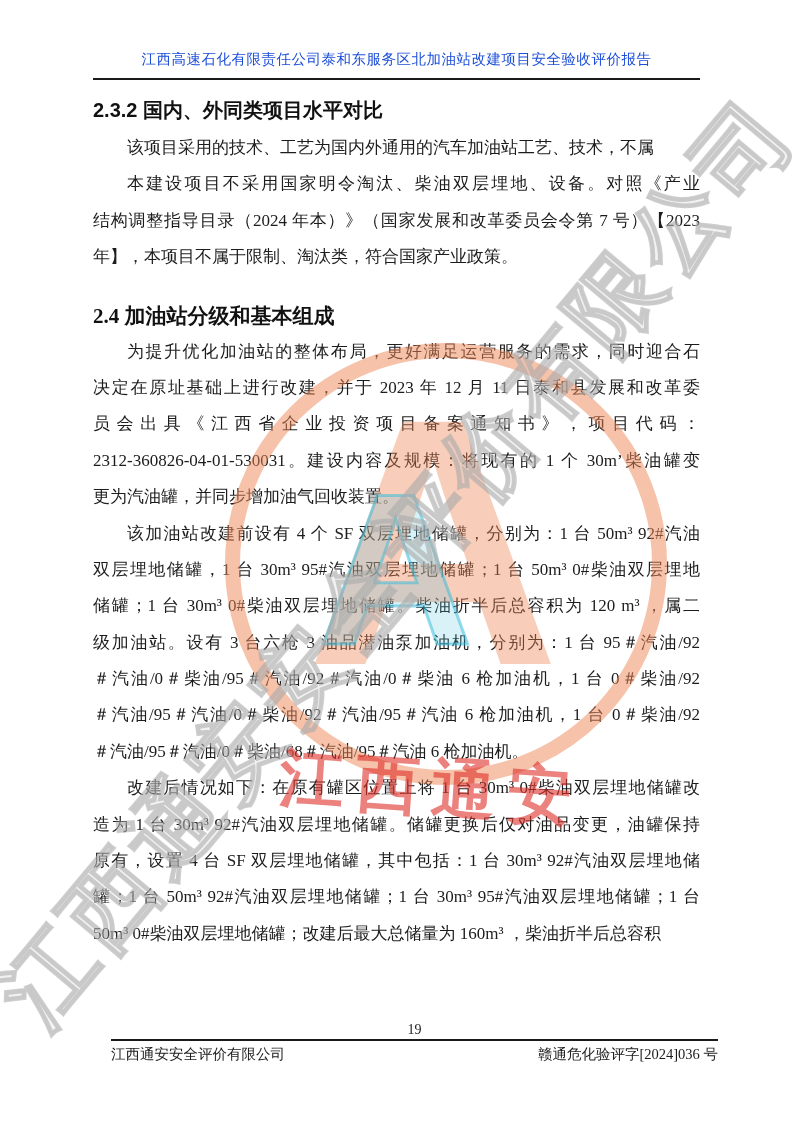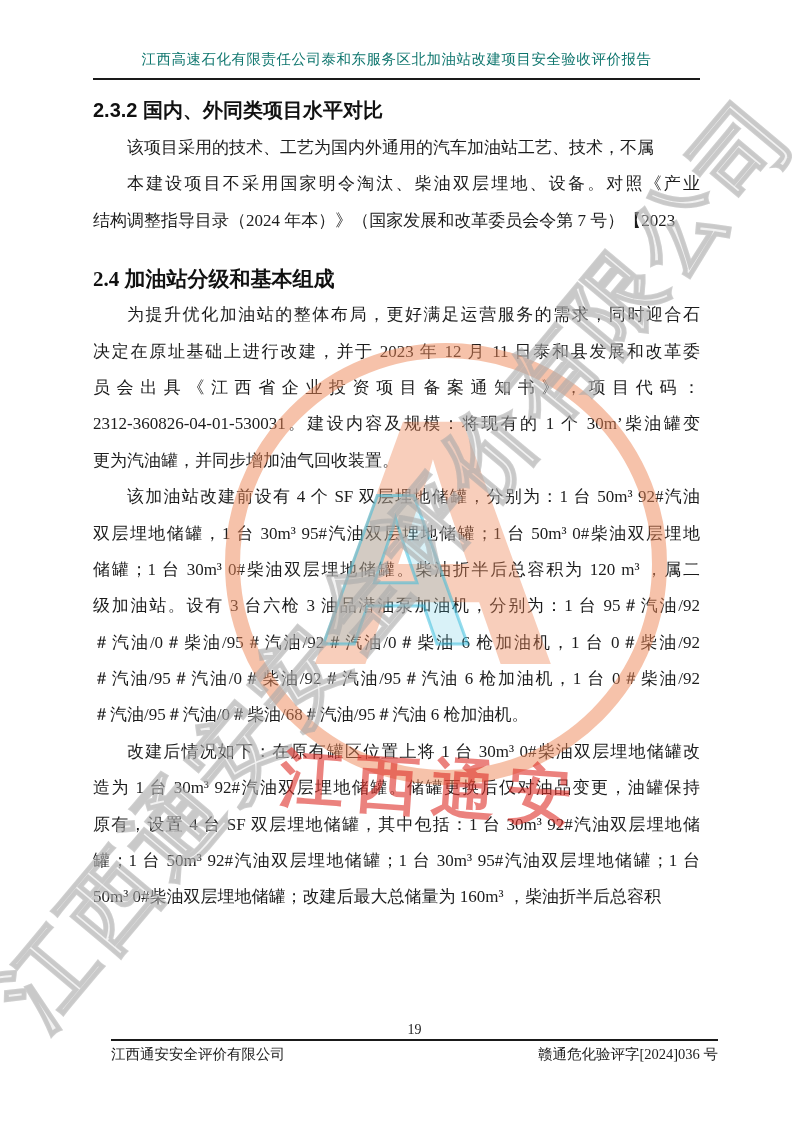--- a/index.html
+++ b/index.html
@@ -4,21 +4,21 @@
 <style>
   html,body { margin:0; padding:0; background:#888; }
   .page {
     position:relative; width:794px; height:1123px; margin:0 auto;
     background:#ffffff; overflow:hidden;
     font-family:"Liberation Serif","DejaVu Serif",serif;
     color:#1c1c1c;
   }
   .content { position:absolute; left:93px; top:50px; width:607px; }
 
-  .doc-header { text-align:center; font-size:14.5px; color:#0f766e;
+  .doc-header { text-align:center; font-size:14.5px; color:#1d4ed8;
     padding-bottom:9px; border-bottom:2px solid #1a1a1a; letter-spacing:0.5px; }
 
   .h1 { font-family:"Liberation Sans","DejaVu Sans",sans-serif;
     font-weight:bold; font-size:20px; margin:17px 0 6px 0; color:#111; }
   .h2 { font-weight:bold; font-size:21px; margin:26px 0 4px 0; color:#111;
     font-family:"Liberation Serif","DejaVu Serif",serif; }
 
   .para { font-size:17px; }
   .para .line { line-height:36.4px; height:36.4px; white-space:nowrap;
     text-align:justify; text-align-last:justify; overflow:visible; }
@@ -58,20 +58,21 @@
     <div class="doc-header">江西高速石化有限责任公司泰和东服务区北加油站改建项目安全验收评价报告</div>
 
     <div class="h1">2.3.2 国内、外同类项目水平对比</div>
 
     <div class="para">
         <div class="line">该项目采用的技术、工艺为国内外通用的汽车加油站工艺、技术，不属</div>
       </div>
     <div class="para">
         <div class="line">本建设项目不采用国家明令淘汰、柴油双层埋地、设备。对照《产业</div>
         <div class="line">结构调整指导目录（2024 年本）》（国家发展和改革委员会令第 7 号）【2023</div>
+        <div class="line">年】，本项目不属于限制、淘汰类，符合国家产业政策。</div>
       </div>
 
     <div class="h2">2.4 加油站分级和基本组成</div>
 
     <div class="para">
         <div class="line">为提升优化加油站的整体布局，更好满足运营服务的需求，同时迎合石</div>
         <div class="line">决定在原址基础上进行改建，并于 2023 年 12 月 11 日泰和县发展和改革委</div>
         <div class="line">员会出具《江西省企业投资项目备案通知书》，项目代码：</div>
         <div class="line">2312-360826-04-01-530031。建设内容及规模：将现有的 1 个 30m’柴油罐变</div>
         <div class="line">更为汽油罐，并同步增加油气回收装置。</div>

